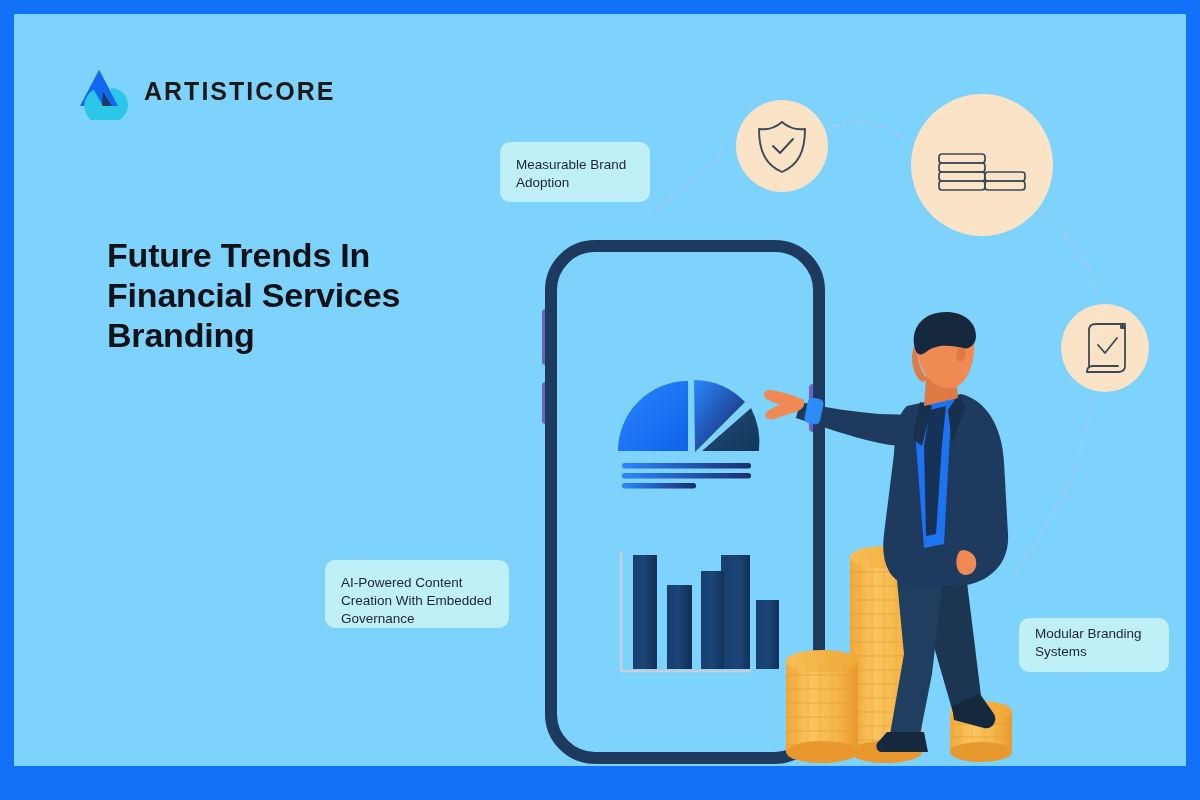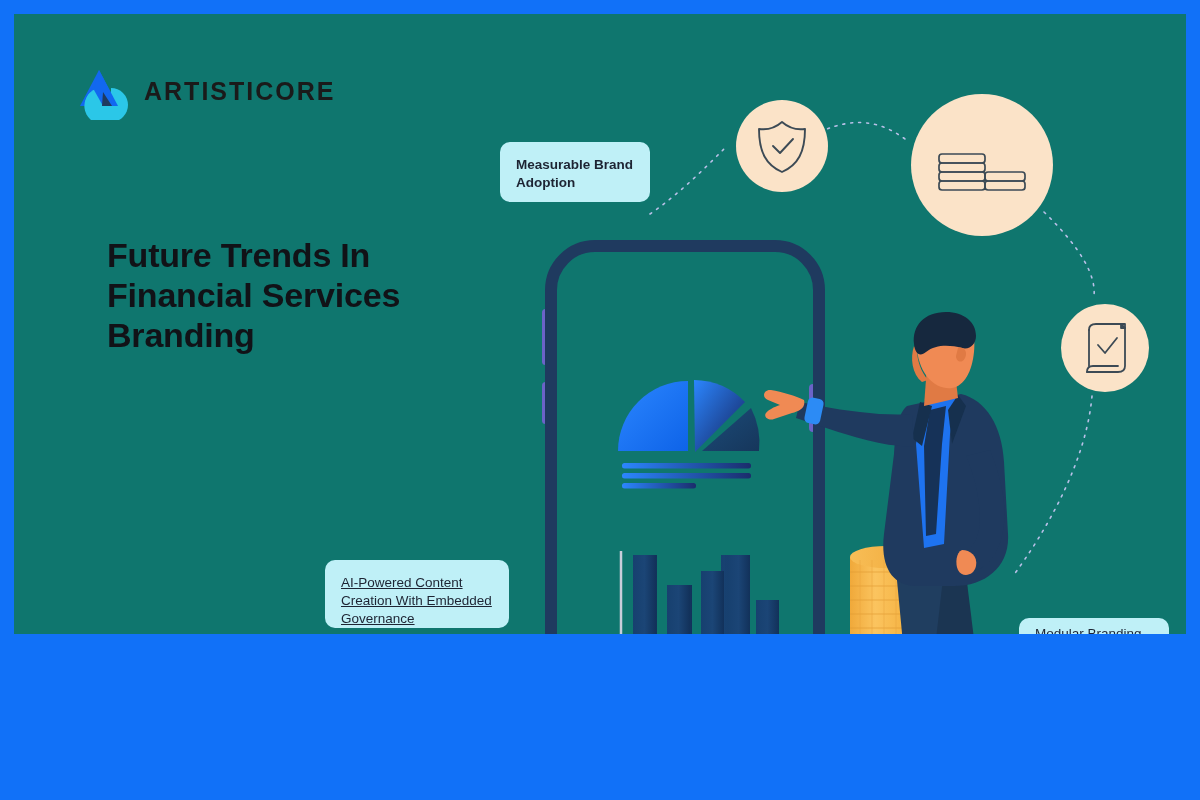--- a/index.html
+++ b/index.html
@@ -8,22 +8,22 @@
     background:#0d6efd;
     font-family:"Liberation Sans","DejaVu Sans",sans-serif;
   }
   #slide{
     position:relative;width:1200px;height:800px;
     background:#1171F8;
     box-sizing:border-box;
   }
   #panel{
     position:absolute;left:14px;top:14px;
-    width:1172px;height:620px;
-    background:#0f766e;
+    width:1172px;height:752px;
+    background:#7dd3fc;
     overflow:hidden;
   }
   
   #logo{position:absolute;left:50px;top:46px;width:320px;height:64px;}
   #logo-mark{position:absolute;left:14px;top:6px;width:58px;height:54px;}
   #logo-text{
     position:absolute;left:80px;top:17px;
     font-size:25px;font-weight:bold;letter-spacing:2.0px;
     color:#1a1a1a;line-height:28px;white-space:nowrap;
   }
@@ -32,22 +32,22 @@
     position:absolute;left:50px;top:198px;width:400px;
     font-size:34px;font-weight:bold;line-height:40px;
     color:#111217;letter-spacing:-0.2px;margin-left:43px;
   }
   
   .chip{
     position:absolute;background:#BFF0F7;border-radius:10px;
     color:#1d2433;font-size:13.5px;line-height:18px;
     padding:14px 16px;box-sizing:border-box;
   }
-  #chip-1{left:486px;top:128px;width:150px;height:60px;font-weight:bold;}
-  #chip-2{left:311px;top:546px;width:184px;height:68px;text-decoration:underline;}
+  #chip-1{left:486px;top:128px;width:150px;height:60px;}
+  #chip-2{left:311px;top:546px;width:184px;height:68px;}
   #chip-3{left:1005px;top:604px;width:150px;height:54px;padding-top:7px;}
   
   .bubble{position:absolute;border-radius:50%;background:#FBE3C8;}
   #bubble-shield{left:722px;top:86px;width:92px;height:92px;}
   #bubble-coins{left:897px;top:80px;width:142px;height:142px;}
   #bubble-doc{left:1047px;top:290px;width:88px;height:88px;}
   .bubble svg{position:absolute;left:0;top:0;width:100%;height:100%;}
   
   #connectors{position:absolute;left:0;top:0;width:1172px;height:772px;}
   

